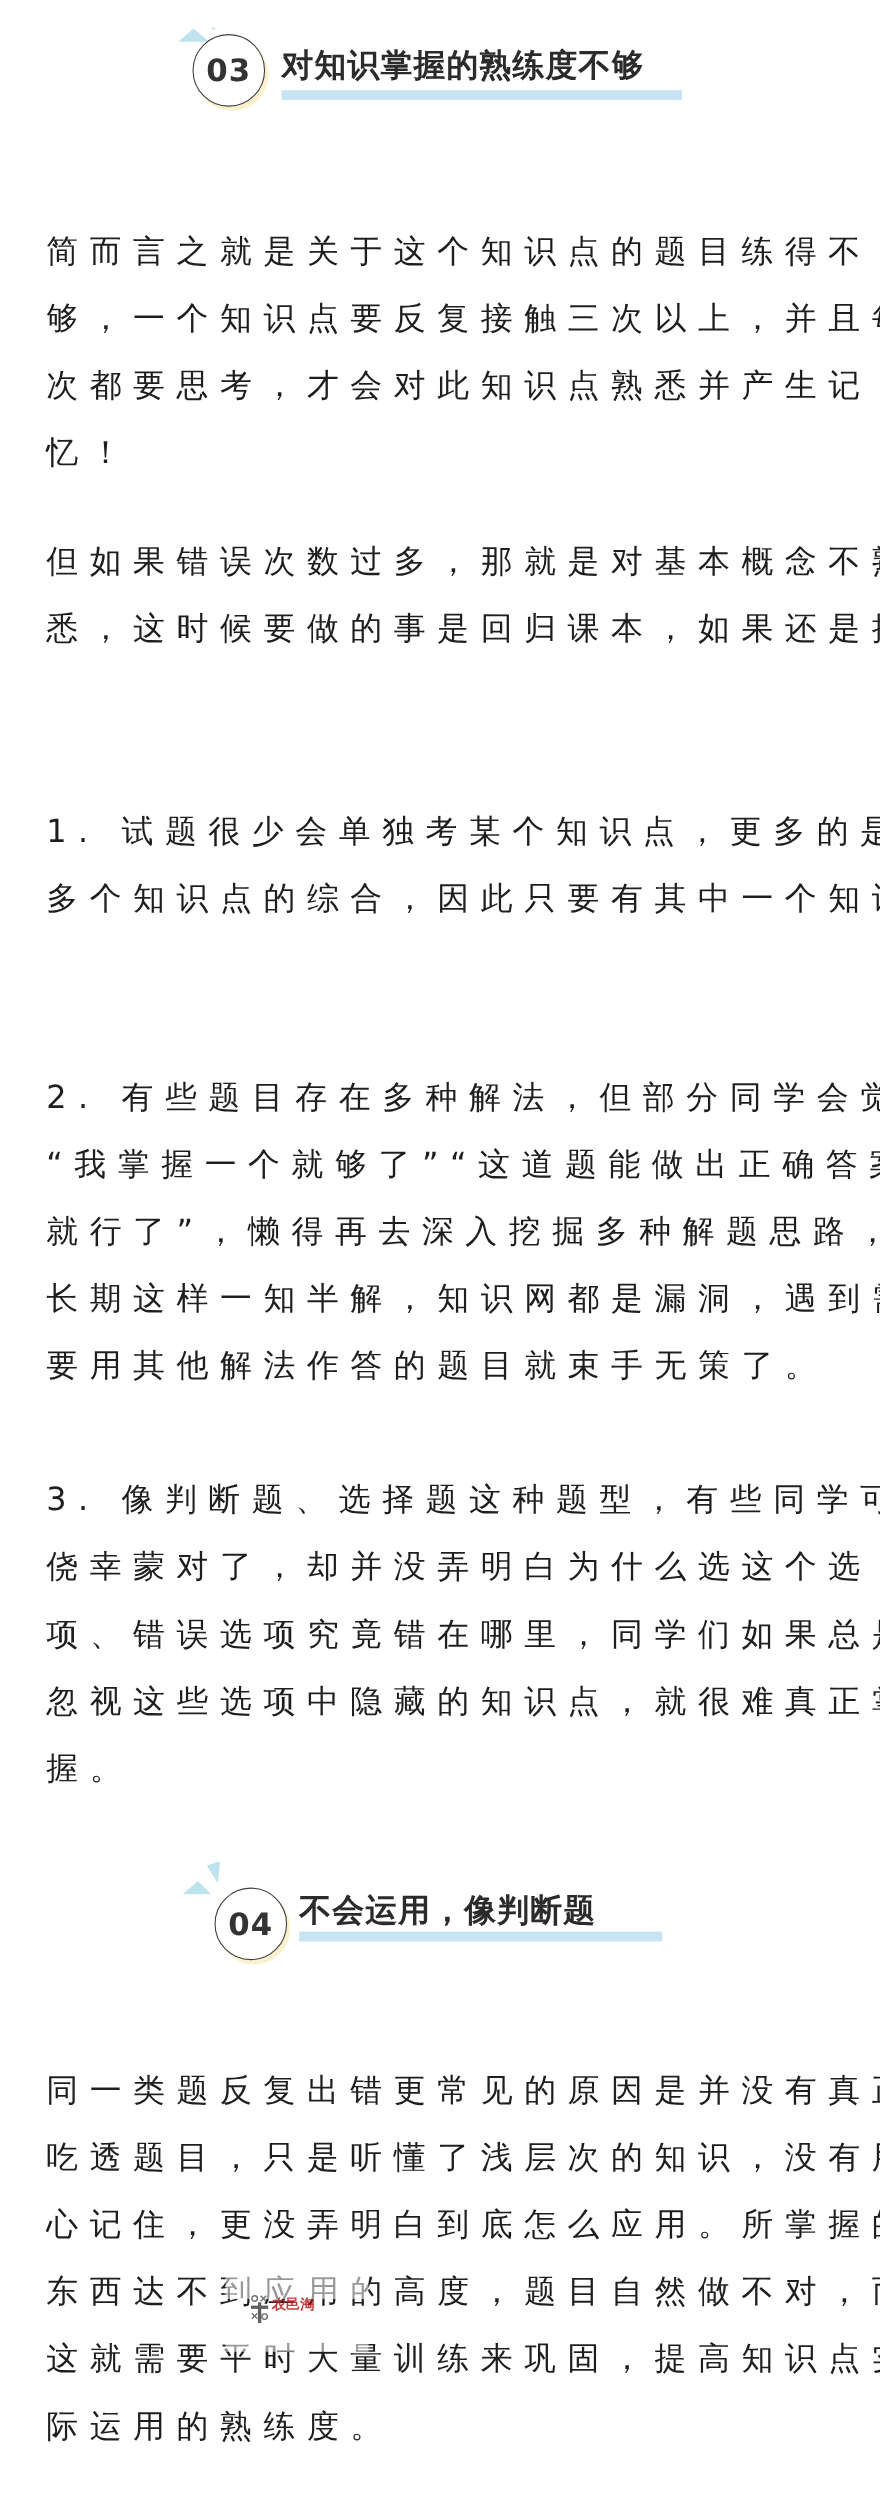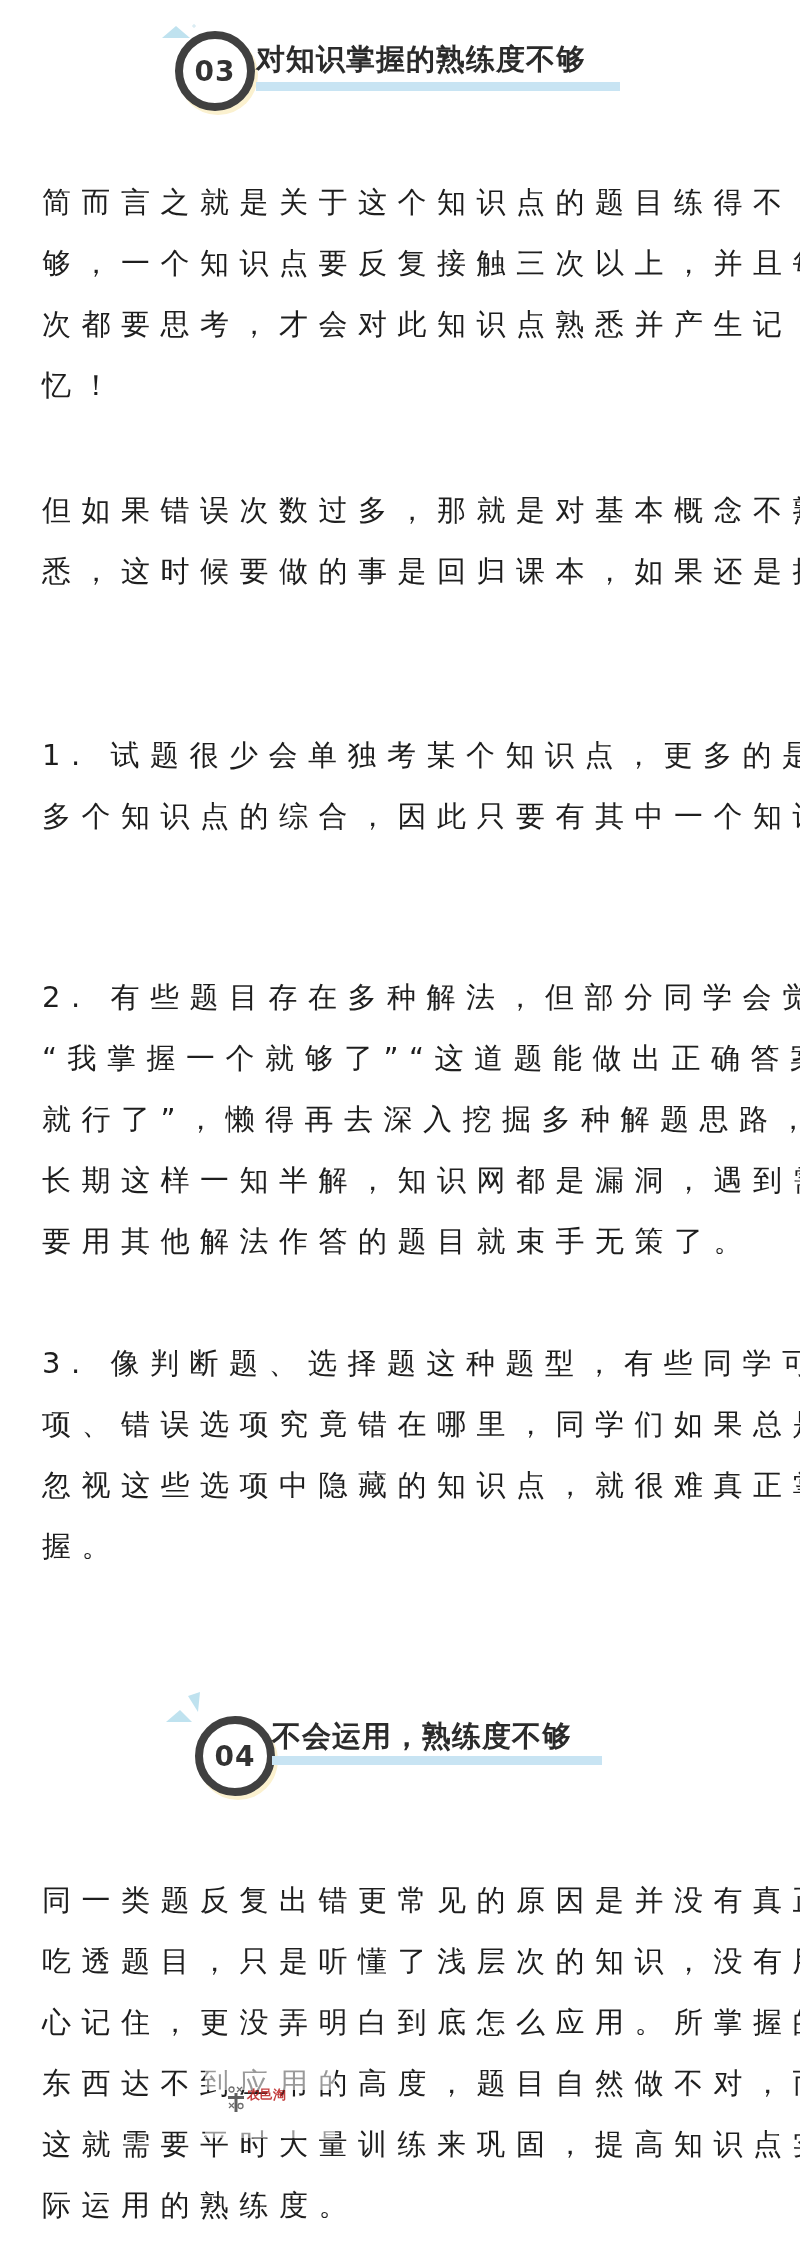--- a/index.html
+++ b/index.html
@@ -18,21 +18,21 @@
   .section-header {
     position: absolute;
     left: 0;
     width: 800px;
     height: 110px;
   }
   .num-circle {
     position: absolute;
     width: 64px;
     height: 64px;
-    border: 8px solid #404040;
+    border: 1px solid #404040;
     border-radius: 50%;
     background: #ffffff;
     box-shadow: 3px 4px 0 #fbf1cf;
     display: flex;
     align-items: center;
     justify-content: center;
     font-family: "DejaVu Sans", sans-serif;
     font-weight: bold;
     font-size: 28px;
     color: #333333;
@@ -101,21 +101,21 @@
   <svg style="position:absolute;left:162px;top:24px;" width="36" height="16" viewBox="0 0 36 16">
     <polygon points="0,14 14,2 28,14" fill="#bfe2ef"></polygon>
     <line x1="30" y1="2" x2="34" y2="2" stroke="#cfe6ef" stroke-width="1"></line>
     <line x1="32" y1="0" x2="32" y2="4" stroke="#cfe6ef" stroke-width="1"></line>
   </svg>
   <div class="num-circle" style="left:175px;top:31px;">03</div>
   <div class="header-underline" style="left:256px;top:82px;width:364px;"></div>
   <div class="header-title" style="left:256px;top:40px;">对知识掌握的熟练度不够</div>
 </div>
 
-<div class="para" style="top:172px;">
+<div class="para" style="top:198px;">
   <span class="line">简而言之就是关于这个知识点的题目练得不</span>
   <span class="line">够，一个知识点要反复接触三次以上，并且每</span>
   <span class="line">次都要思考，才会对此知识点熟悉并产生记</span>
   <span class="line">忆！</span>
 </div>
 
 <div class="para" style="top:480px;">
   <span class="line">但如果错误次数过多，那就是对基本概念不熟</span>
   <span class="line">悉，这时候要做的事是回归课本，如果还是抱</span>
 </div>
@@ -128,33 +128,34 @@
 <div class="para" style="top:967px;">
   <span class="line">2. 有些题目存在多种解法，但部分同学会觉得</span>
   <span class="line">“我掌握一个就够了”“这道题能做出正确答案</span>
   <span class="line">就行了”，懒得再去深入挖掘多种解题思路，</span>
   <span class="line">长期这样一知半解，知识网都是漏洞，遇到需</span>
   <span class="line">要用其他解法作答的题目就束手无策了。</span>
 </div>
 
 <div class="para" style="top:1333px;">
   <span class="line">3. 像判断题、选择题这种题型，有些同学可能</span>
+  <span class="line">侥幸蒙对了，却并没弄明白为什么选这个选</span>
   <span class="line">项、错误选项究竟错在哪里，同学们如果总是</span>
   <span class="line">忽视这些选项中隐藏的知识点，就很难真正掌</span>
   <span class="line">握。</span>
 </div>
 
 <div class="section-header" style="top:1690px;padding-left:45px;">
   <svg style="position:absolute;left:166px;top:2px;" width="40" height="32" viewBox="0 0 40 32">
     <polygon points="0,30 14,18 26,30" fill="#bfe2ef"></polygon>
     <polygon points="22,4 34,0 32,20" fill="#bfe2ef"></polygon>
   </svg>
   <div class="num-circle" style="left:195px;top:26px;">04</div>
   <div class="header-underline" style="left:272px;top:66px;width:330px;"></div>
-  <div class="header-title" style="left:272px;top:27px;">不会运用，熟练度不够</div>
+  <div class="header-title" style="left:272px;top:27px;">不会运用，像判断题</div>
 </div>
 
 <div class="para" style="top:1870px;">
   <span class="line">同一类题反复出错更常见的原因是并没有真正</span>
   <span class="line">吃透题目，只是听懂了浅层次的知识，没有用</span>
   <span class="line">心记住，更没弄明白到底怎么应用。所掌握的</span>
   <span class="line">东西达不到应用的高度，题目自然做不对，而</span>
   <span class="line">这就需要平时大量训练来巩固，提高知识点实</span>
   <span class="line">际运用的熟练度。</span>
 </div>

